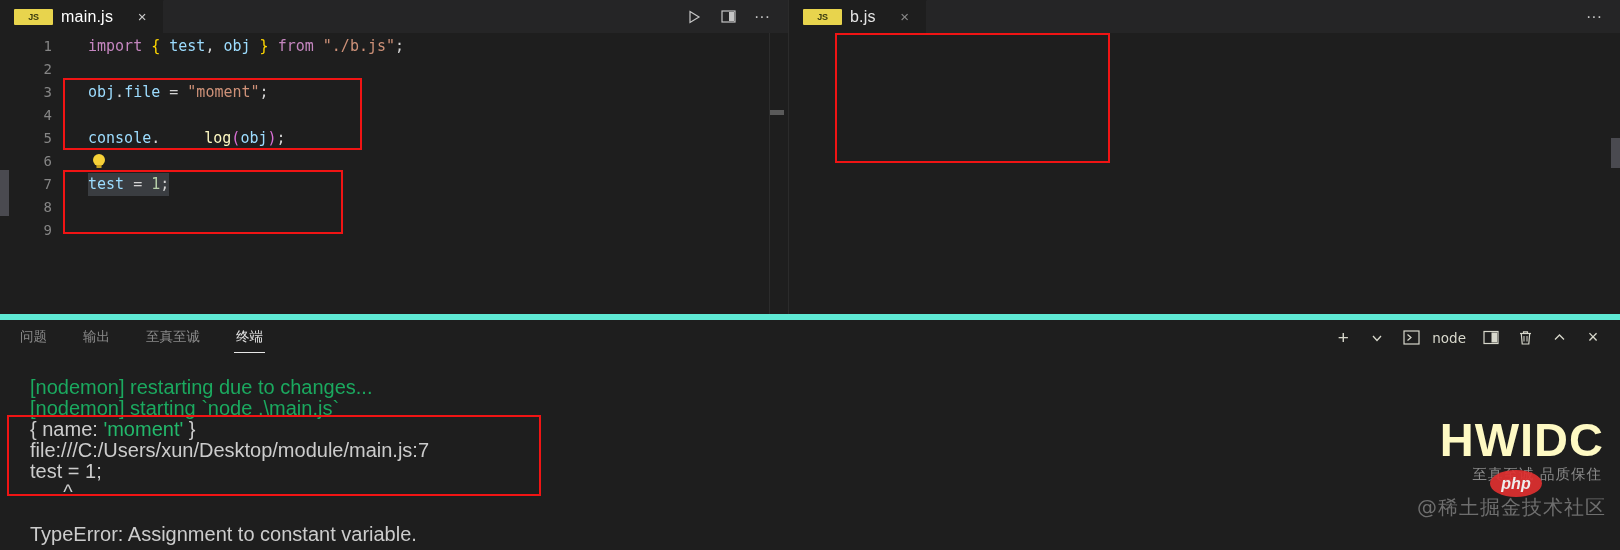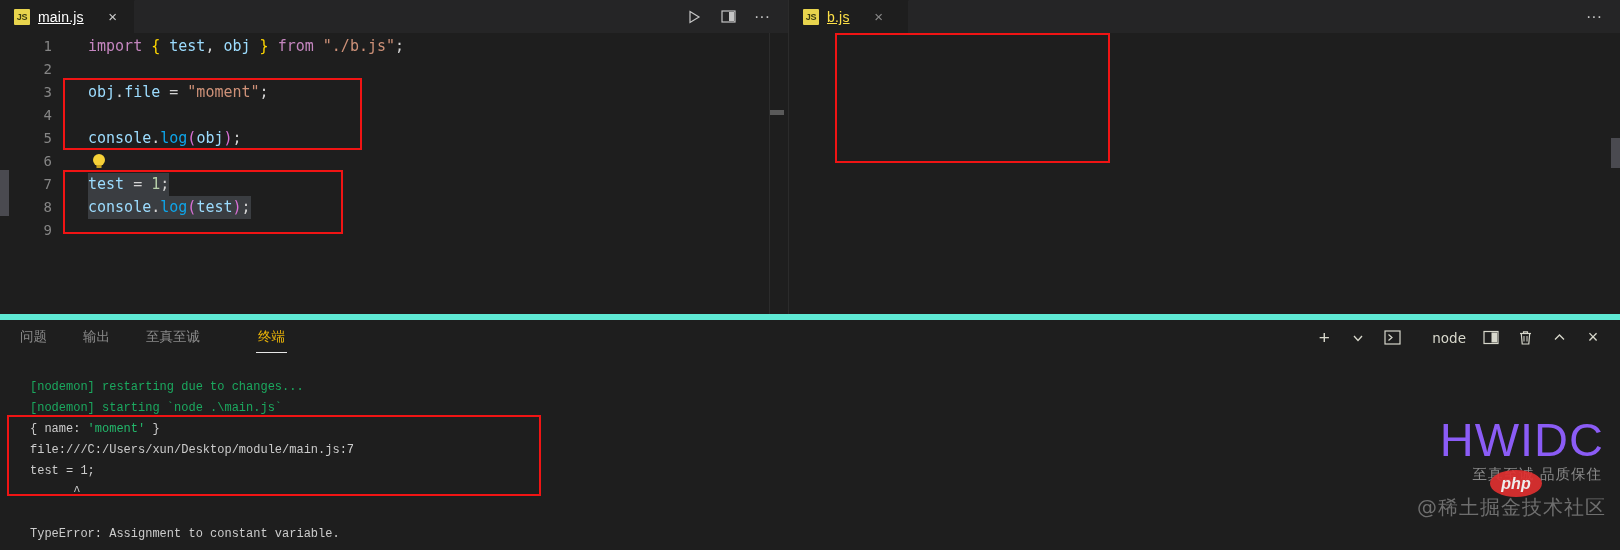--- a/index.html
+++ b/index.html
@@ -33,24 +33,24 @@
   .tab {
     display: flex; align-items: center; gap: 8px;
     padding: 0 12px 0 14px;
     background: #1e1e1e;
     border-right: 1px solid #252526;
     border-top: 1px solid transparent;
     color: #ffffff; font-size: 13px;
     min-width: 120px;
     cursor: pointer;
   }
-  .tab .tab-label { font-size: 14px; color: #ffffff; letter-spacing: .2px; text-decoration: underline; }
-  .tab-inactive .tab-label { color: #fde047; }
+  .tab .tab-label { font-size: 16px; color: #ffffff; letter-spacing: .2px; }
+  .tab-inactive .tab-label { color: #e5e5e5; }
   .js-icon {
-    width: 16px; height: 16px; background: #e8d44d; color: #3b3b10;
+    width: 39px; height: 16px; background: #e8d44d; color: #3b3b10;
     font-size: 9px; font-weight: bold; font-family: "Liberation Sans", sans-serif;
     display: flex; align-items: center; justify-content: center;
     border-radius: 1px; letter-spacing: -0.3px;
   }
   .tab-close {
     width: 18px; height: 18px; margin-left: 12px;
     color: #cccccc; font-size: 15px; line-height: 17px; text-align: center;
     cursor: pointer;
   }
   .tab-close.dim { color: #8a8a8a; }
@@ -76,21 +76,21 @@
   }
   .code-text { position: absolute; left: 88px; color: #d4d4d4; }
   .group-right .ln { left: 16px; }
   .group-right .code-text { left: 868px; }
   .group-right .code-line .ln { left: 816px; }
 
   
   .t-kw      { color: #c586c0; }  
   .t-var     { color: #9cdcfe; }
   .t-str     { color: #ce9178; }
-  .t-fn      { color: #0ea5e9; }
+  .t-fn      { color: #fef9c3; margin-left: 44px; }
   .t-punct   { color: #d4d4d4; }
   .t-brace   { color: #ffd700; }
   .t-paren   { color: #da70d6; }
   .t-num     { color: #b5cea8; }
   .t-op      { color: #d4d4d4; }
 
   .sel { background: #3a3d41; }
 
   
   .redbox {
@@ -136,61 +136,61 @@
     height: 35px; display: flex; align-items: center;
     padding-left: 18px;
   }
   .panel-tab {
     position: relative;
     color: #8a8a8a; font-size: 13.5px;
     margin-right: 32px; padding: 6px 2px 8px;
     cursor: pointer;
     font-family: "DejaVu Sans", sans-serif;
   }
-  .panel-tab.active { color: #eab308; margin-left: 22px; }
+  .panel-tab.active { color: #e5e5e5; }
   .panel-tab.active::after {
     content: ""; position: absolute; left: 0; right: 0; bottom: 1px;
     height: 1px; background: #e7e7e7;
   }
   .panel-actions {
     margin-left: auto; display: flex; align-items: center;
     gap: 8px; padding-right: 14px; color: #cfcfc4;
   }
   .pa-btn {
     width: 26px; height: 26px; display: flex; align-items: center; justify-content: center;
     cursor: pointer;
   }
   .node-label {
-    color: #d8d8cc; font-size: 13.5px; margin-left: 19px; margin-right: 4px;
+    color: #d8d8cc; font-size: 13.5px; margin-left: 0; margin-right: 4px;
     font-family: "DejaVu Sans", sans-serif;
   }
 
   .terminal {
     position: absolute; left: 0; top: 35px; right: 0; bottom: 0;
     padding: 22px 0 0 30px;
-    font-family: Liberation Mono, monospace;
-    font-size: 12px;
+    font-family: Liberation Sans, sans-serif;
+    font-size: 20px;
     line-height: 21px;
     color: #cccccc;
     white-space: pre;
     overflow: hidden;
   }
   .term-green { color: #1ba95f; }
   .term-white { color: #cccccc; }
   .term-strgreen { color: #23b86b; }
 
   
   .wm {
     position: absolute; z-index: 8; pointer-events: none;
     font-family: "Liberation Sans", sans-serif;
   }
   .wm-main {
     right: 16px; top: 412px;
-    font-size: 47px; font-weight: normal; letter-spacing: 1px;
-    color: #8b5cf6;
+    font-size: 47px; font-weight: bold; letter-spacing: 1px;
+    color: #fef9c3;
   }
   .wm-sub {
     right: 18px; top: 465px;
     font-size: 14.5px; color: #8a8a8a; letter-spacing: 1px;
     font-family: "DejaVu Sans", sans-serif;
   }
   .wm-cn {
     right: 14px; top: 494px;
     font-size: 20px; color: #6e6e6e; letter-spacing: 1px;
     font-family: "DejaVu Sans", sans-serif;
@@ -235,21 +235,21 @@
       </div>
 
       <div class="code-area" id="code-left">
           <div class="code-line" style="top: 2px; position: absolute; left: 0px; right: 0px;"><span class="ln">1</span><span class="code-text"><span class="t-kw">import </span><span class="t-brace">{ </span><span class="t-var">test</span><span class="t-punct">, </span><span class="t-var">obj</span><span class="t-brace"> }</span><span class="t-punct"> </span><span class="t-kw">from</span><span class="t-punct"> </span><span class="t-str">"./b.js"</span><span class="t-punct">;</span></span></div>
           <div class="code-line" style="top: 25px; position: absolute; left: 0px; right: 0px;"><span class="ln">2</span><span class="code-text"></span></div>
           <div class="code-line" style="top: 48px; position: absolute; left: 0px; right: 0px;"><span class="ln">3</span><span class="code-text"><span class="t-var">obj</span><span class="t-punct">.</span><span class="t-var">file</span><span class="t-op"> = </span><span class="t-str">"moment"</span><span class="t-punct">;</span></span></div>
           <div class="code-line" style="top: 71px; position: absolute; left: 0px; right: 0px;"><span class="ln">4</span><span class="code-text"></span></div>
           <div class="code-line" style="top: 94px; position: absolute; left: 0px; right: 0px;"><span class="ln">5</span><span class="code-text"><span class="t-var">console</span><span class="t-punct">.</span><span class="t-fn">log</span><span class="t-paren">(</span><span class="t-var">obj</span><span class="t-paren">)</span><span class="t-punct">;</span></span></div>
           <div class="code-line" style="top: 117px; position: absolute; left: 0px; right: 0px;"><span class="ln">6</span><span class="code-text"></span></div>
           <div class="code-line" style="top: 140px; position: absolute; left: 0px; right: 0px;"><span class="ln">7</span><span class="code-text sel"><span class="t-var">test</span><span class="t-op"> = </span><span class="t-num">1</span><span class="t-punct">;</span></span></div>
-          <div class="code-line" style="top: 163px; position: absolute; left: 0px; right: 0px;"><span class="ln">8</span><span class="code-text sel"><span class="t-var">console</span><span class="t-punct">.</span><span class="t-fn">log</span><span class="t-paren">(</span><span class="t-var">test</span><span class="t-paren">)</span><span class="t-punct">;</span></span></div>
+          <div class="code-line" style="top: 163px; position: absolute; left: 0px; right: 0px;"><span class="ln">8</span></div>
           <div class="code-line" style="top: 186px; position: absolute; left: 0px; right: 0px;"><span class="ln">9</span><span class="code-text"></span></div>
         </div>
 
       <div class="mini-rail"></div>
       <div class="mini-sliver"></div>
       <div class="left-scroll-thumb"></div>
 
       <div class="redbox" id="ann-0" style="border-color: rgb(240, 20, 20); left: 63px; top: 78px; width: 299px; height: 72px;"></div>
       <div class="redbox" id="ann-1" style="border-color: rgb(240, 20, 20); left: 63px; top: 170px; width: 280px; height: 64px;"></div>
 

